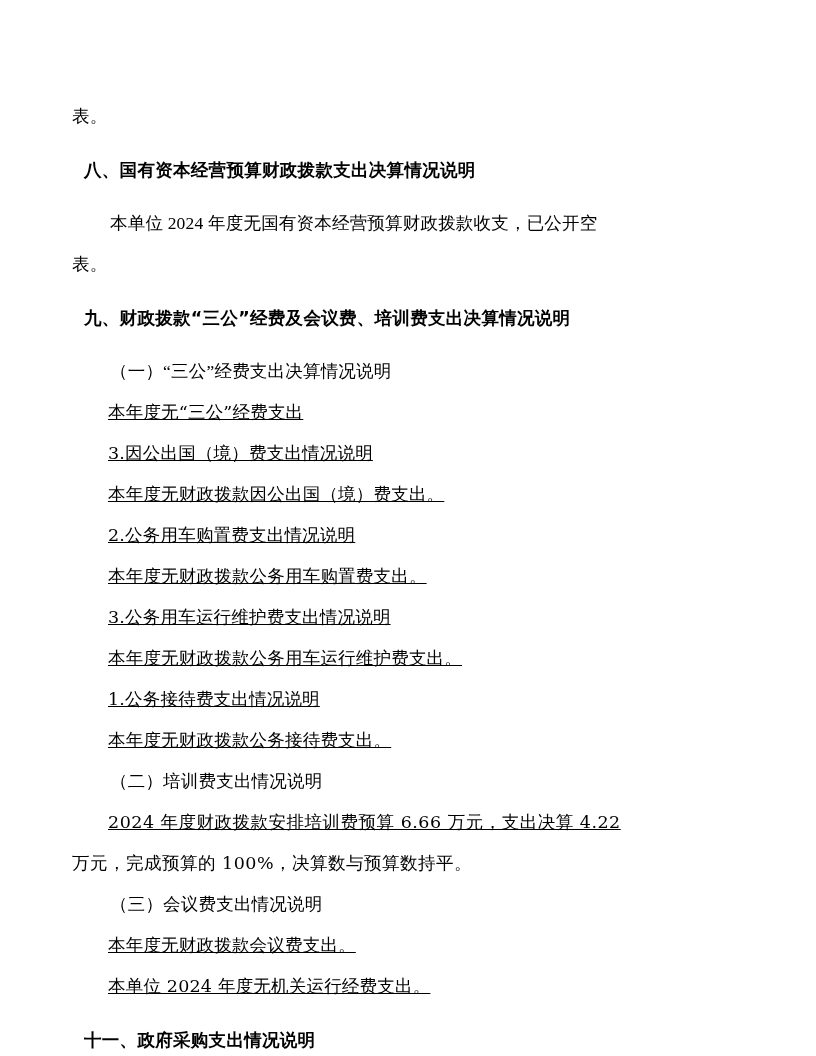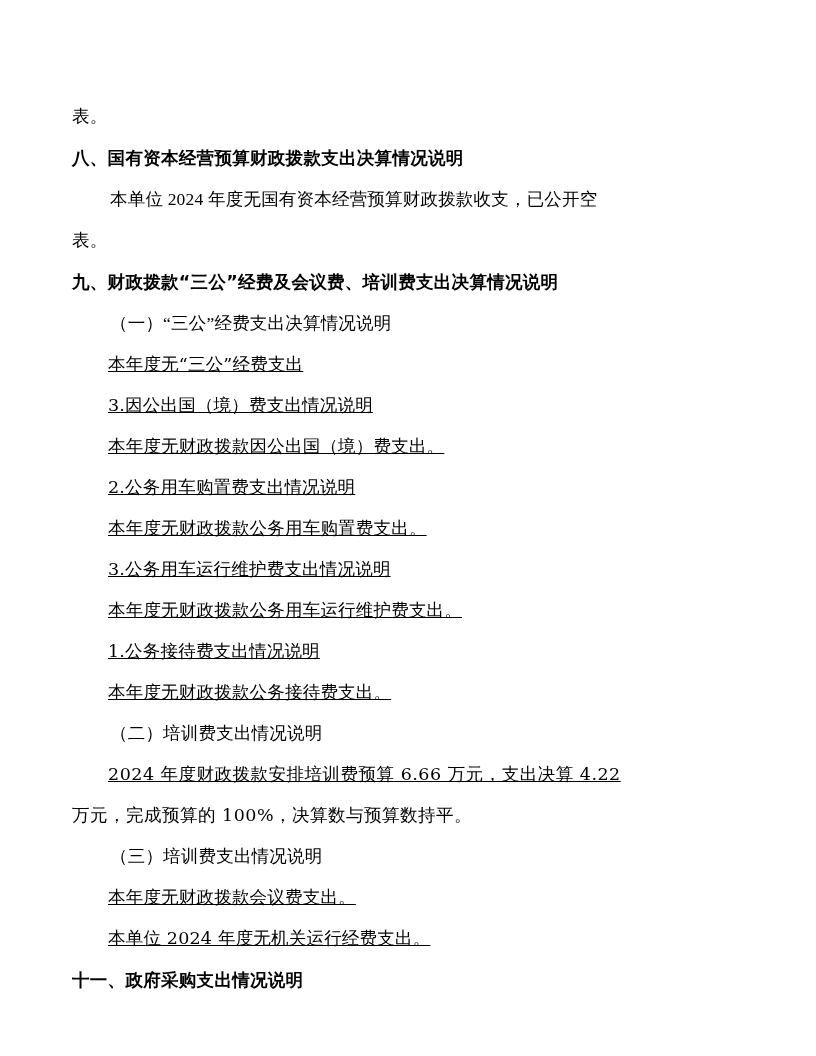--- a/index.html
+++ b/index.html
@@ -44,21 +44,21 @@
   .para.ind-small {
     text-indent: 36px;
     text-decoration: underline;
   }
   .heading {
     font-size: 17.5px;
     line-height: 42px;
     font-weight: bold;
     font-family: "DejaVu Sans", "Liberation Sans", sans-serif;
     letter-spacing: 0.3px;
-    margin: 0;
+    margin: 12px;
   }
   
   .num {
     font-family: "DejaVu Serif", "Liberation Serif", serif;
     letter-spacing: 0.5px;
   }
 </style>
 </head>
 <body>
 
@@ -86,21 +86,21 @@
     <p class="para ind-small">3.公务用车运行维护费支出情况说明</p>
     <p class="para ind-small">本年度无财政拨款公务用车运行维护费支出。</p>
 
     <p class="para ind-small">1.公务接待费支出情况说明</p>
     <p class="para ind-small">本年度无财政拨款公务接待费支出。</p>
 
     <p class="para ind1">（二）培训费支出情况说明</p>
     <p class="para ind-small num">2024 年度财政拨款安排培训费预算 6.66 万元，支出决算 4.22</p>
     <p class="para cont num">万元，完成预算的 100%，决算数与预算数持平。</p>
 
-    <p class="para ind1">（三）培训费支出情况说明</p>
+    <p class="para ind1">（三）会议费支出情况说明</p>
     <p class="para ind-small">本年度无财政拨款会议费支出。</p>
 
     <p class="para ind-small">本单位 2024 年度无机关运行经费支出。</p>
 
     <h2 class="heading">十一、政府采购支出情况说明</h2>
 
   </div>
 </div>
 
 </body></html>

